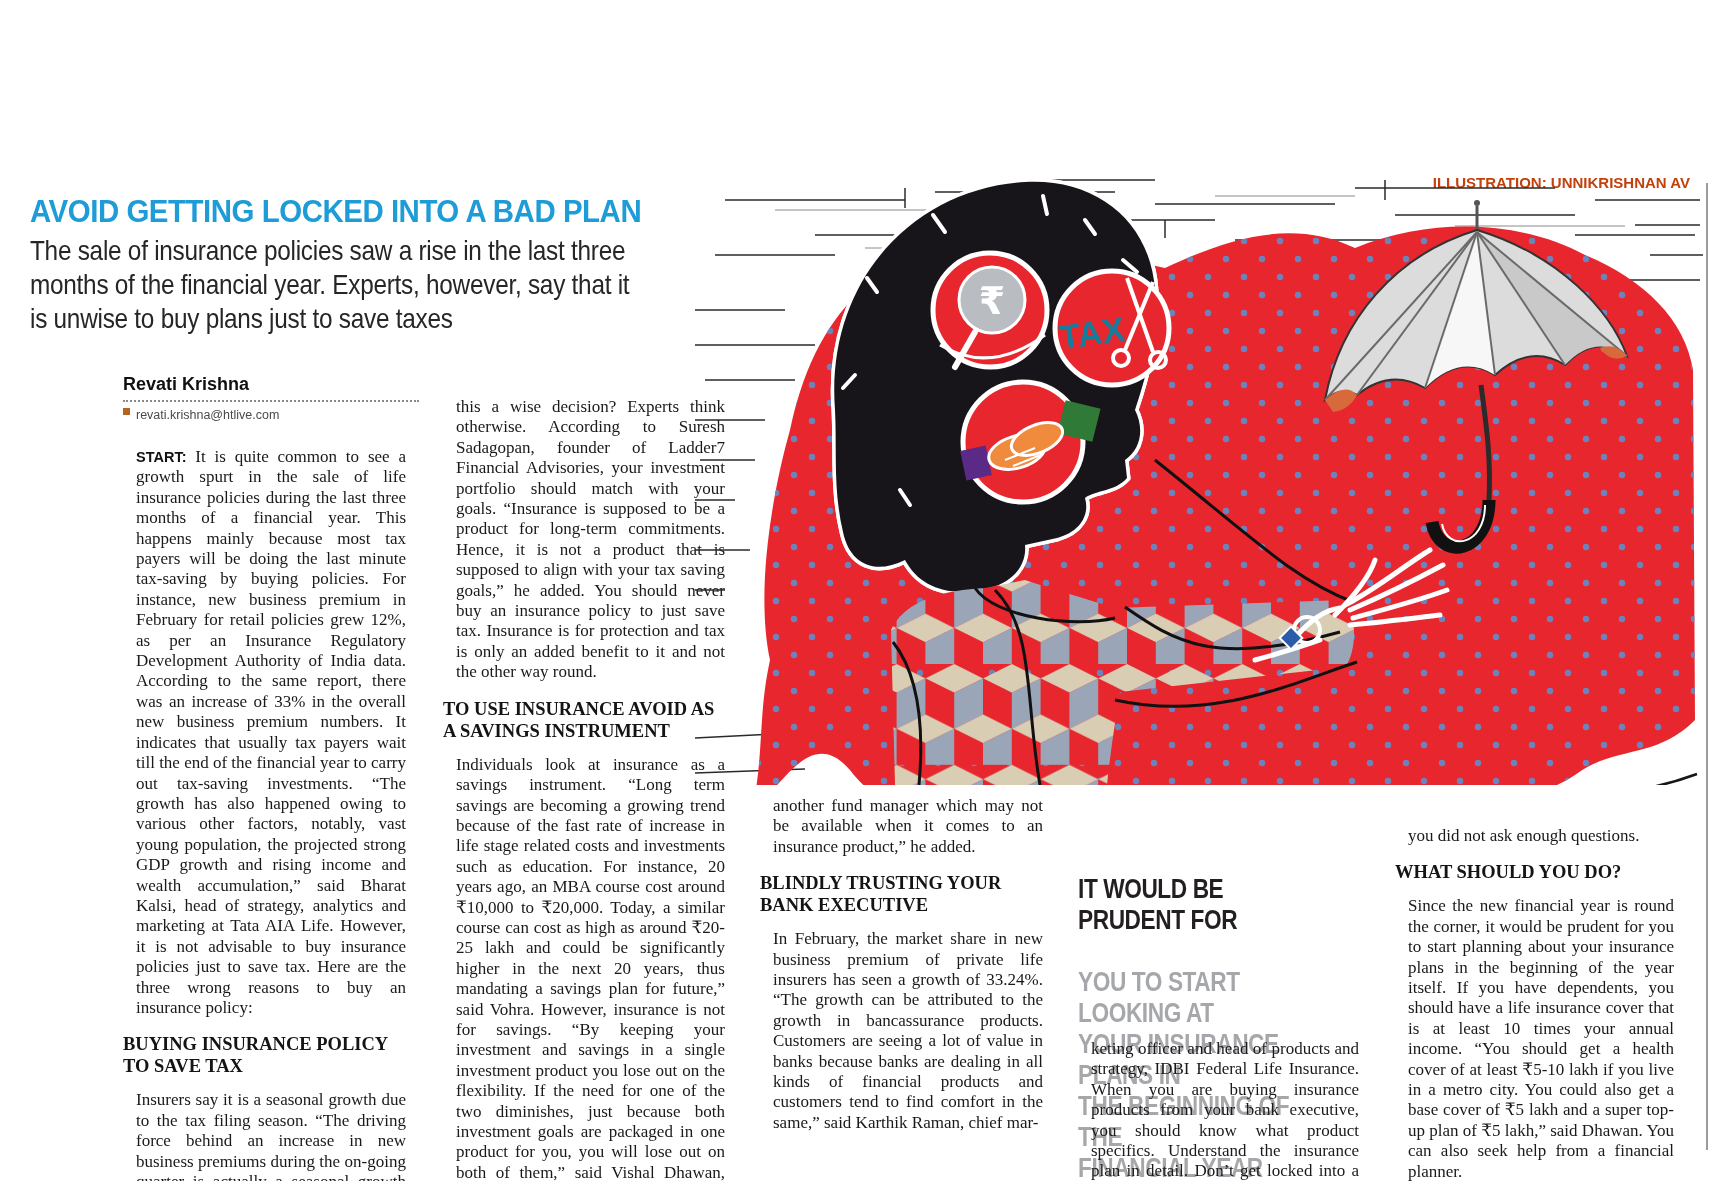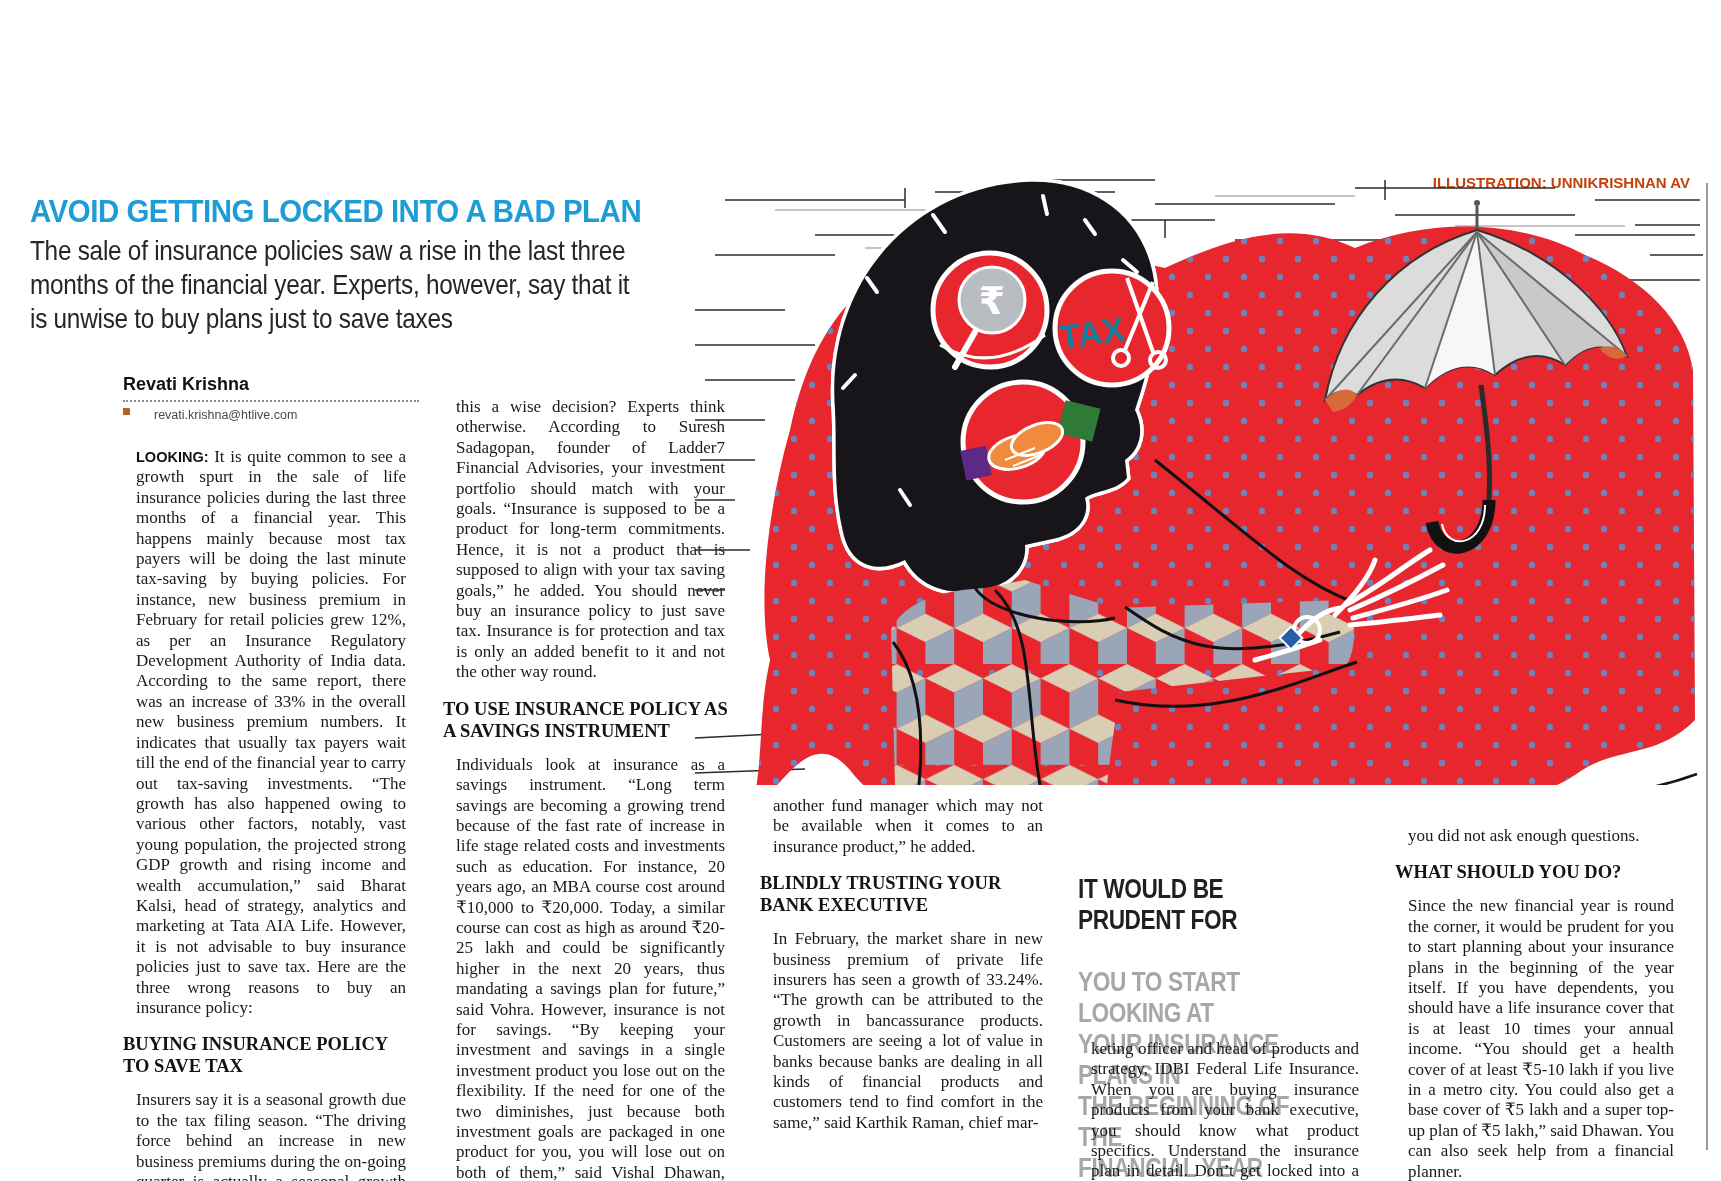--- a/index.html
+++ b/index.html
@@ -13,21 +13,21 @@
   #kicker{position:absolute;left:30px;top:196px;
         font:700 31px/1 "Liberation Sans","DejaVu Sans",sans-serif;
         letter-spacing:-0.5px;color:#1e9cd7;transform:scaleX(.95);transform-origin:left top;white-space:nowrap;}
   #standfirst{position:absolute;left:30px;top:234px;width:780px;
         font:400 28px/34px "Liberation Sans","DejaVu Sans",sans-serif;color:#262626;
         letter-spacing:-0.3px;white-space:pre-line;transform:scaleX(.87);transform-origin:left top;}
   #byline{position:absolute;left:123px;top:374px;width:296px;}
   #byline .name{font:700 18px "Liberation Sans","DejaVu Sans",sans-serif;color:#111;
         padding-bottom:5px;border-bottom:2px dotted #8a8a8a;}
   #byline .email-row{margin-top:6px;font:400 12.5px "Liberation Sans","DejaVu Sans",sans-serif;color:#4a4a4a;
-        display:flex;gap:24px;}
+        display:flex;gap:6px;}
   #byline .sq{width:7px;height:7px;background:#b4641f;display:inline-block;}
   .col{position:absolute;width:296px;text-align:justify;
         font:400 17px/20.4px "Liberation Serif","DejaVu Serif",serif;color:#191919;}
   .col p{margin:13px;}
   .dateline{font:700 14.5px "Liberation Sans","DejaVu Sans",sans-serif;color:#111;}
   .subhead{font:700 18.5px/22px "Liberation Serif","DejaVu Serif",serif;color:#141414;
         margin:15px 0 4px 0;white-space:pre-line;text-align:left;}
   #col1{left:123px;top:434px;}
   #col2{left:443px;top:384px;width:295px;}
   #col3{left:760px;top:783px;}
@@ -55,30 +55,30 @@
 
   <div id="byline">
     <div class="name">Revati Krishna</div>
     <div class="email-row">
       <span class="sq"></span>
       <span>revati.krishna@htlive.com</span>
     </div>
   </div>
 
   <div class="col" id="col1">
-    <p><span class="dateline">LOOKING:</span>
+    <p><span class="dateline">START:</span>
        <span>It is quite common to see a growth spurt in the sale of life insurance policies during the last three months of a financial year. This happens mainly because most tax payers will be doing the last minute tax-saving by buying policies. For instance, new business premium in February for retail policies grew 12%, as per an Insurance Regulatory Development Authority of India data. According to the same report, there was an increase of 33% in the overall new business premium numbers. It indicates that usually tax payers wait till the end of the financial year to carry out tax-saving investments. “The growth has also happened owing to various other factors, notably, vast young population, the projected strong GDP growth and rising income and wealth accumulation,” said Bharat Kalsi, head of strategy, analytics and marketing at Tata AIA Life. However, it is not advisable to buy insurance policies just to save tax. Here are the three wrong reasons to buy an insurance policy:</span></p>
     <div class="subhead">BUYING INSURANCE POLICY
 TO SAVE TAX</div>
     <p>Insurers say it is a seasonal growth due to the tax filing season. “The driving force behind an increase in new business premiums during the on-going quarter is actually a seasonal growth and it is because of the tax filing season,” said Ashish Vohra, chief executive officer, Reliance Nippon Life Insurance. But is</p>
   </div>
 
   <div class="col" id="col2">
     <p>this a wise decision? Experts think otherwise. According to Suresh Sadagopan, founder of Ladder7 Financial Advisories, your investment portfolio should match with your goals. “Insurance is supposed to be a product for long-term commitments. Hence, it is not a product that is supposed to align with your tax saving goals,” he added. You should never buy an insurance policy to just save tax. Insurance is for protection and tax is only an added benefit to it and not the other way round.</p>
-    <div class="subhead">TO USE INSURANCE POLICY AS
+    <div class="subhead">TO USE INSURANCE AVOID AS
 A SAVINGS INSTRUMENT</div>
     <p>Individuals look at insurance as a savings instrument. “Long term savings are becoming a growing trend because of the fast rate of increase in life stage related costs and investments such as education. For instance, 20 years ago, an MBA course cost around ₹10,000 to ₹20,000. Today, a similar course can cost as high as around ₹20-25 lakh and could be significantly higher in the next 20 years, thus mandating a savings plan for future,” said Vohra. However, insurance is not for savings. “By keeping your investment and savings in a single investment product you lose out on the flexibility. If the need for one of the two diminishes, just because both investment goals are packaged in one product for you, you will lose out on both of them,” said Vishal Dhawan, founder, Plan Ahead Wealth Advisors. “Also, had you invested in another product for savings purposes, you will have the option of shifting to</p>
   </div>
 
   <div class="col" id="col3">
     <p>another fund manager which may not be available when it comes to an insurance product,” he added.</p>
     <div class="subhead">BLINDLY TRUSTING YOUR
 BANK EXECUTIVE</div>
     <p>In February, the market share in new business premium of private life insurers has seen a growth of 33.24%. “The growth can be attributed to the growth in bancassurance products. Customers are seeing a lot of value in banks because banks are dealing in all kinds of financial products and customers tend to find comfort in the same,” said Karthik Raman, chief mar-</p>
   </div>

